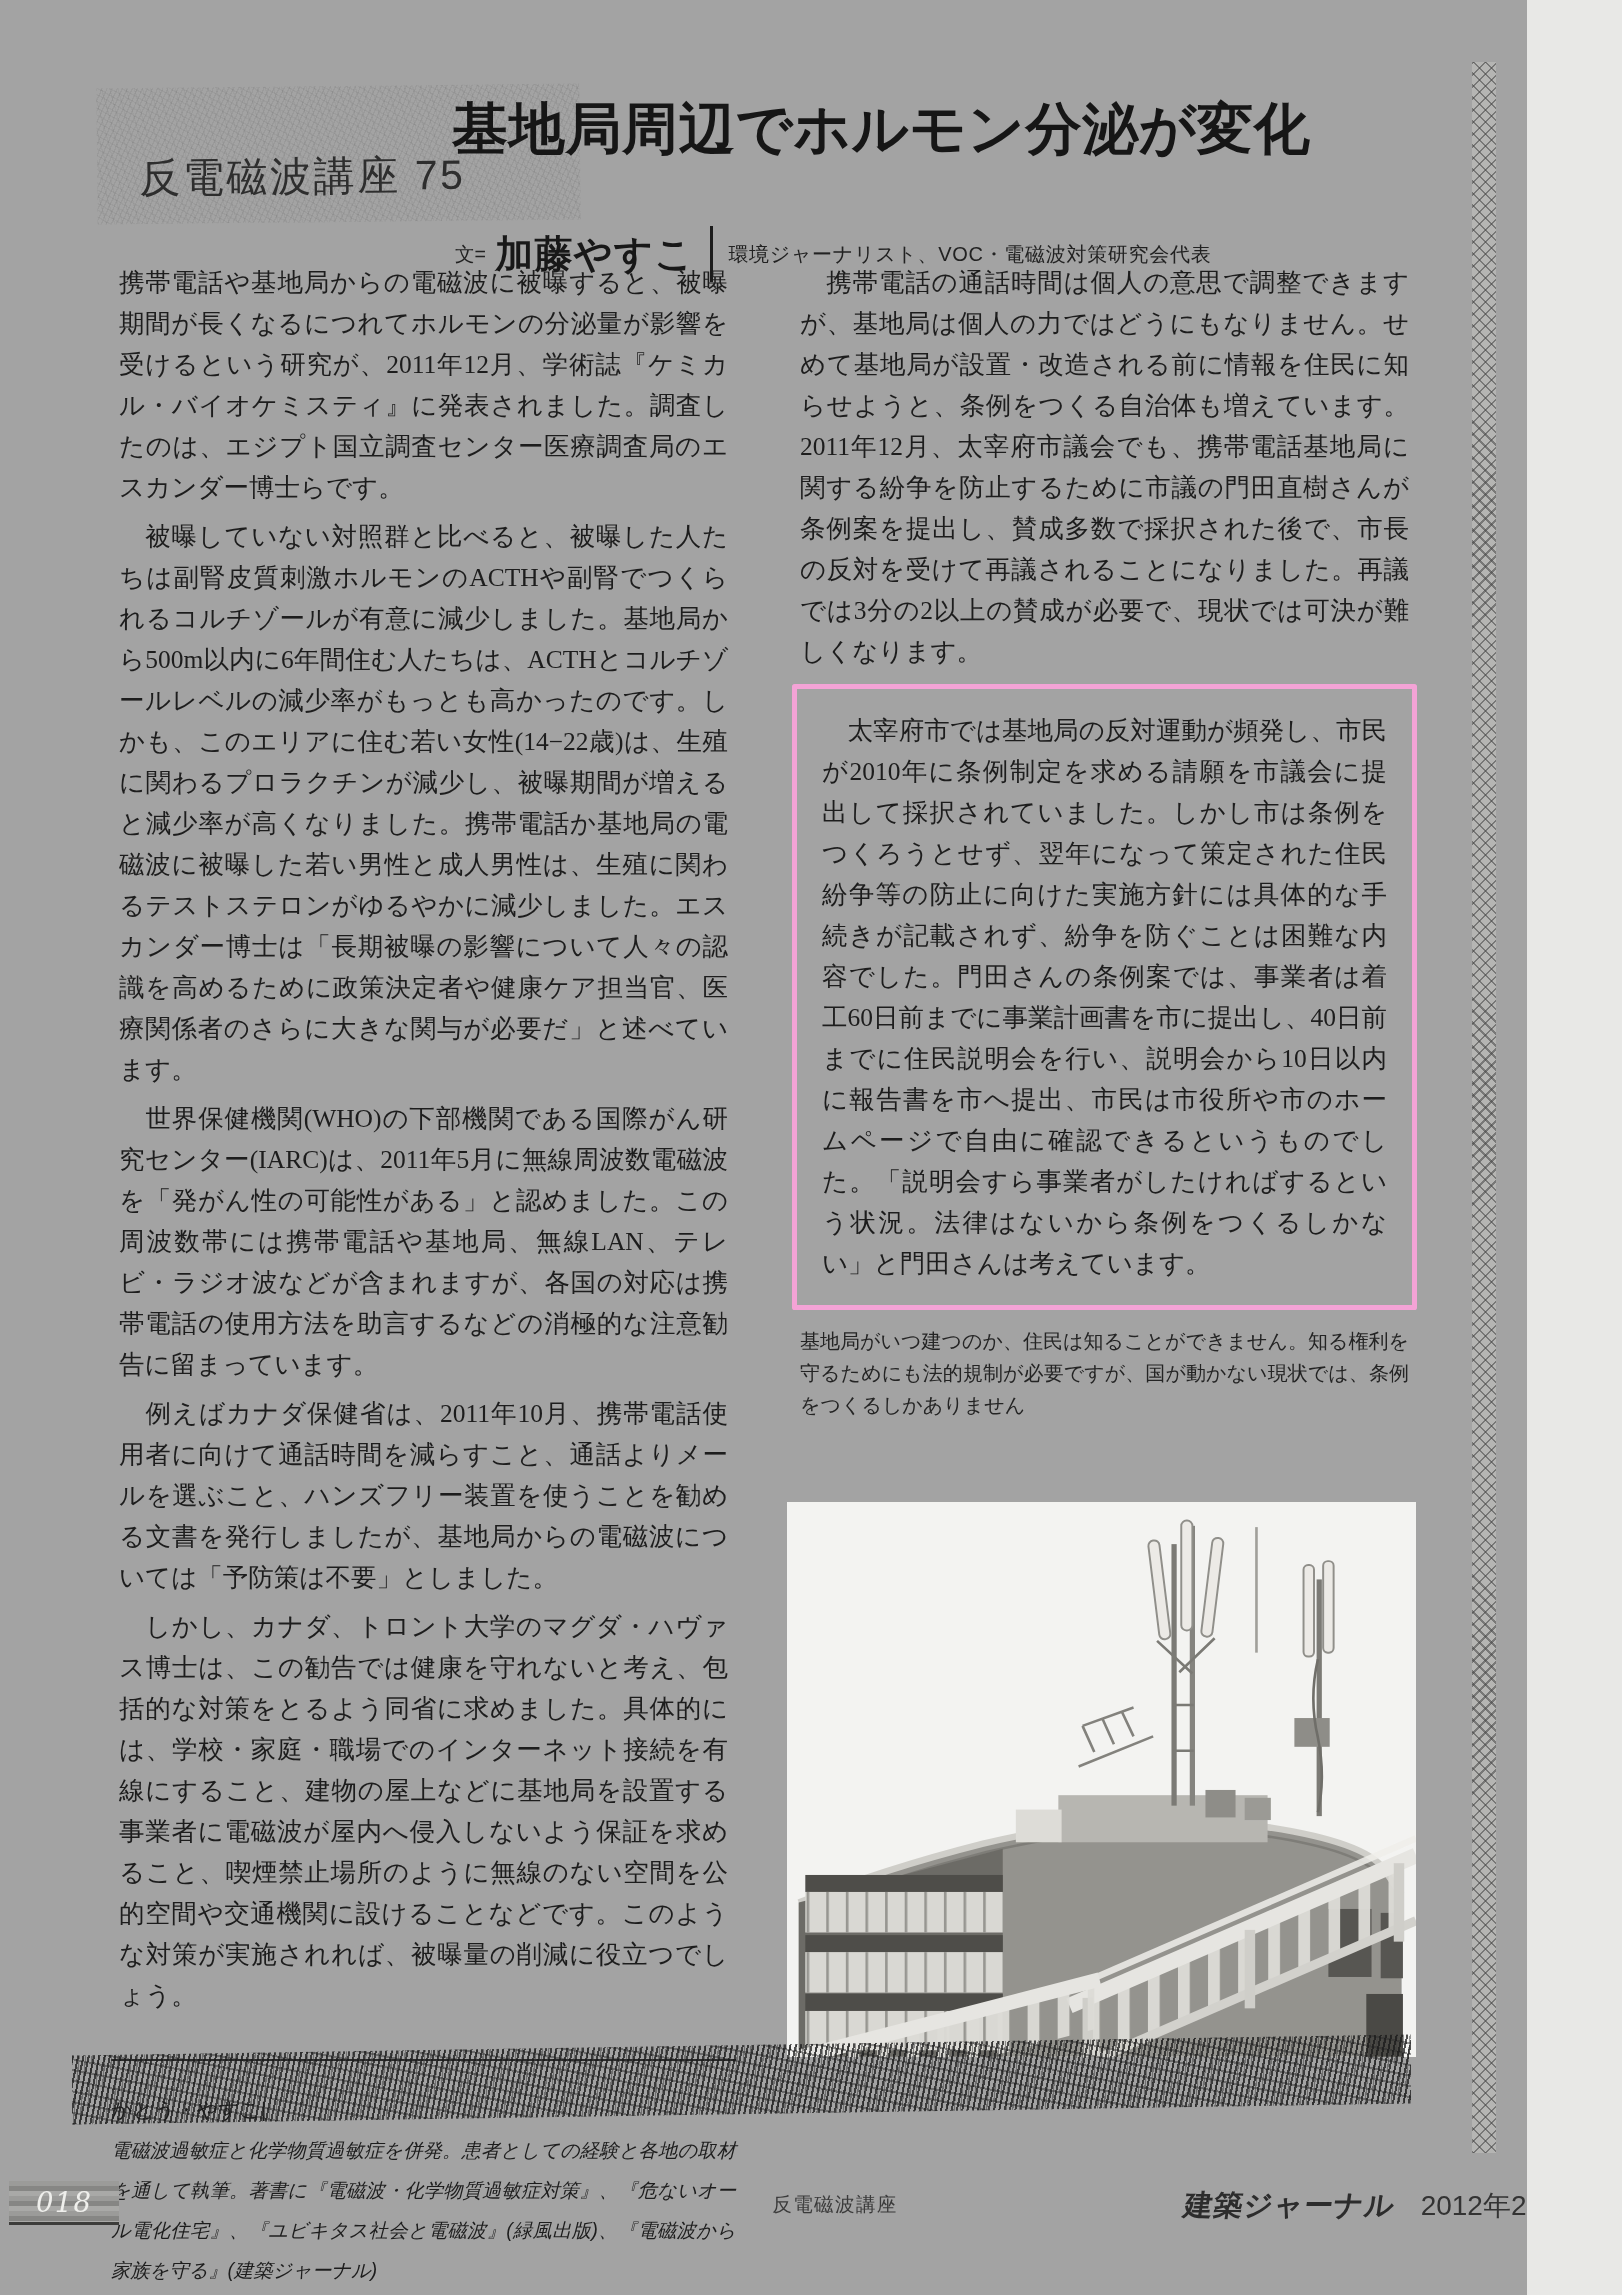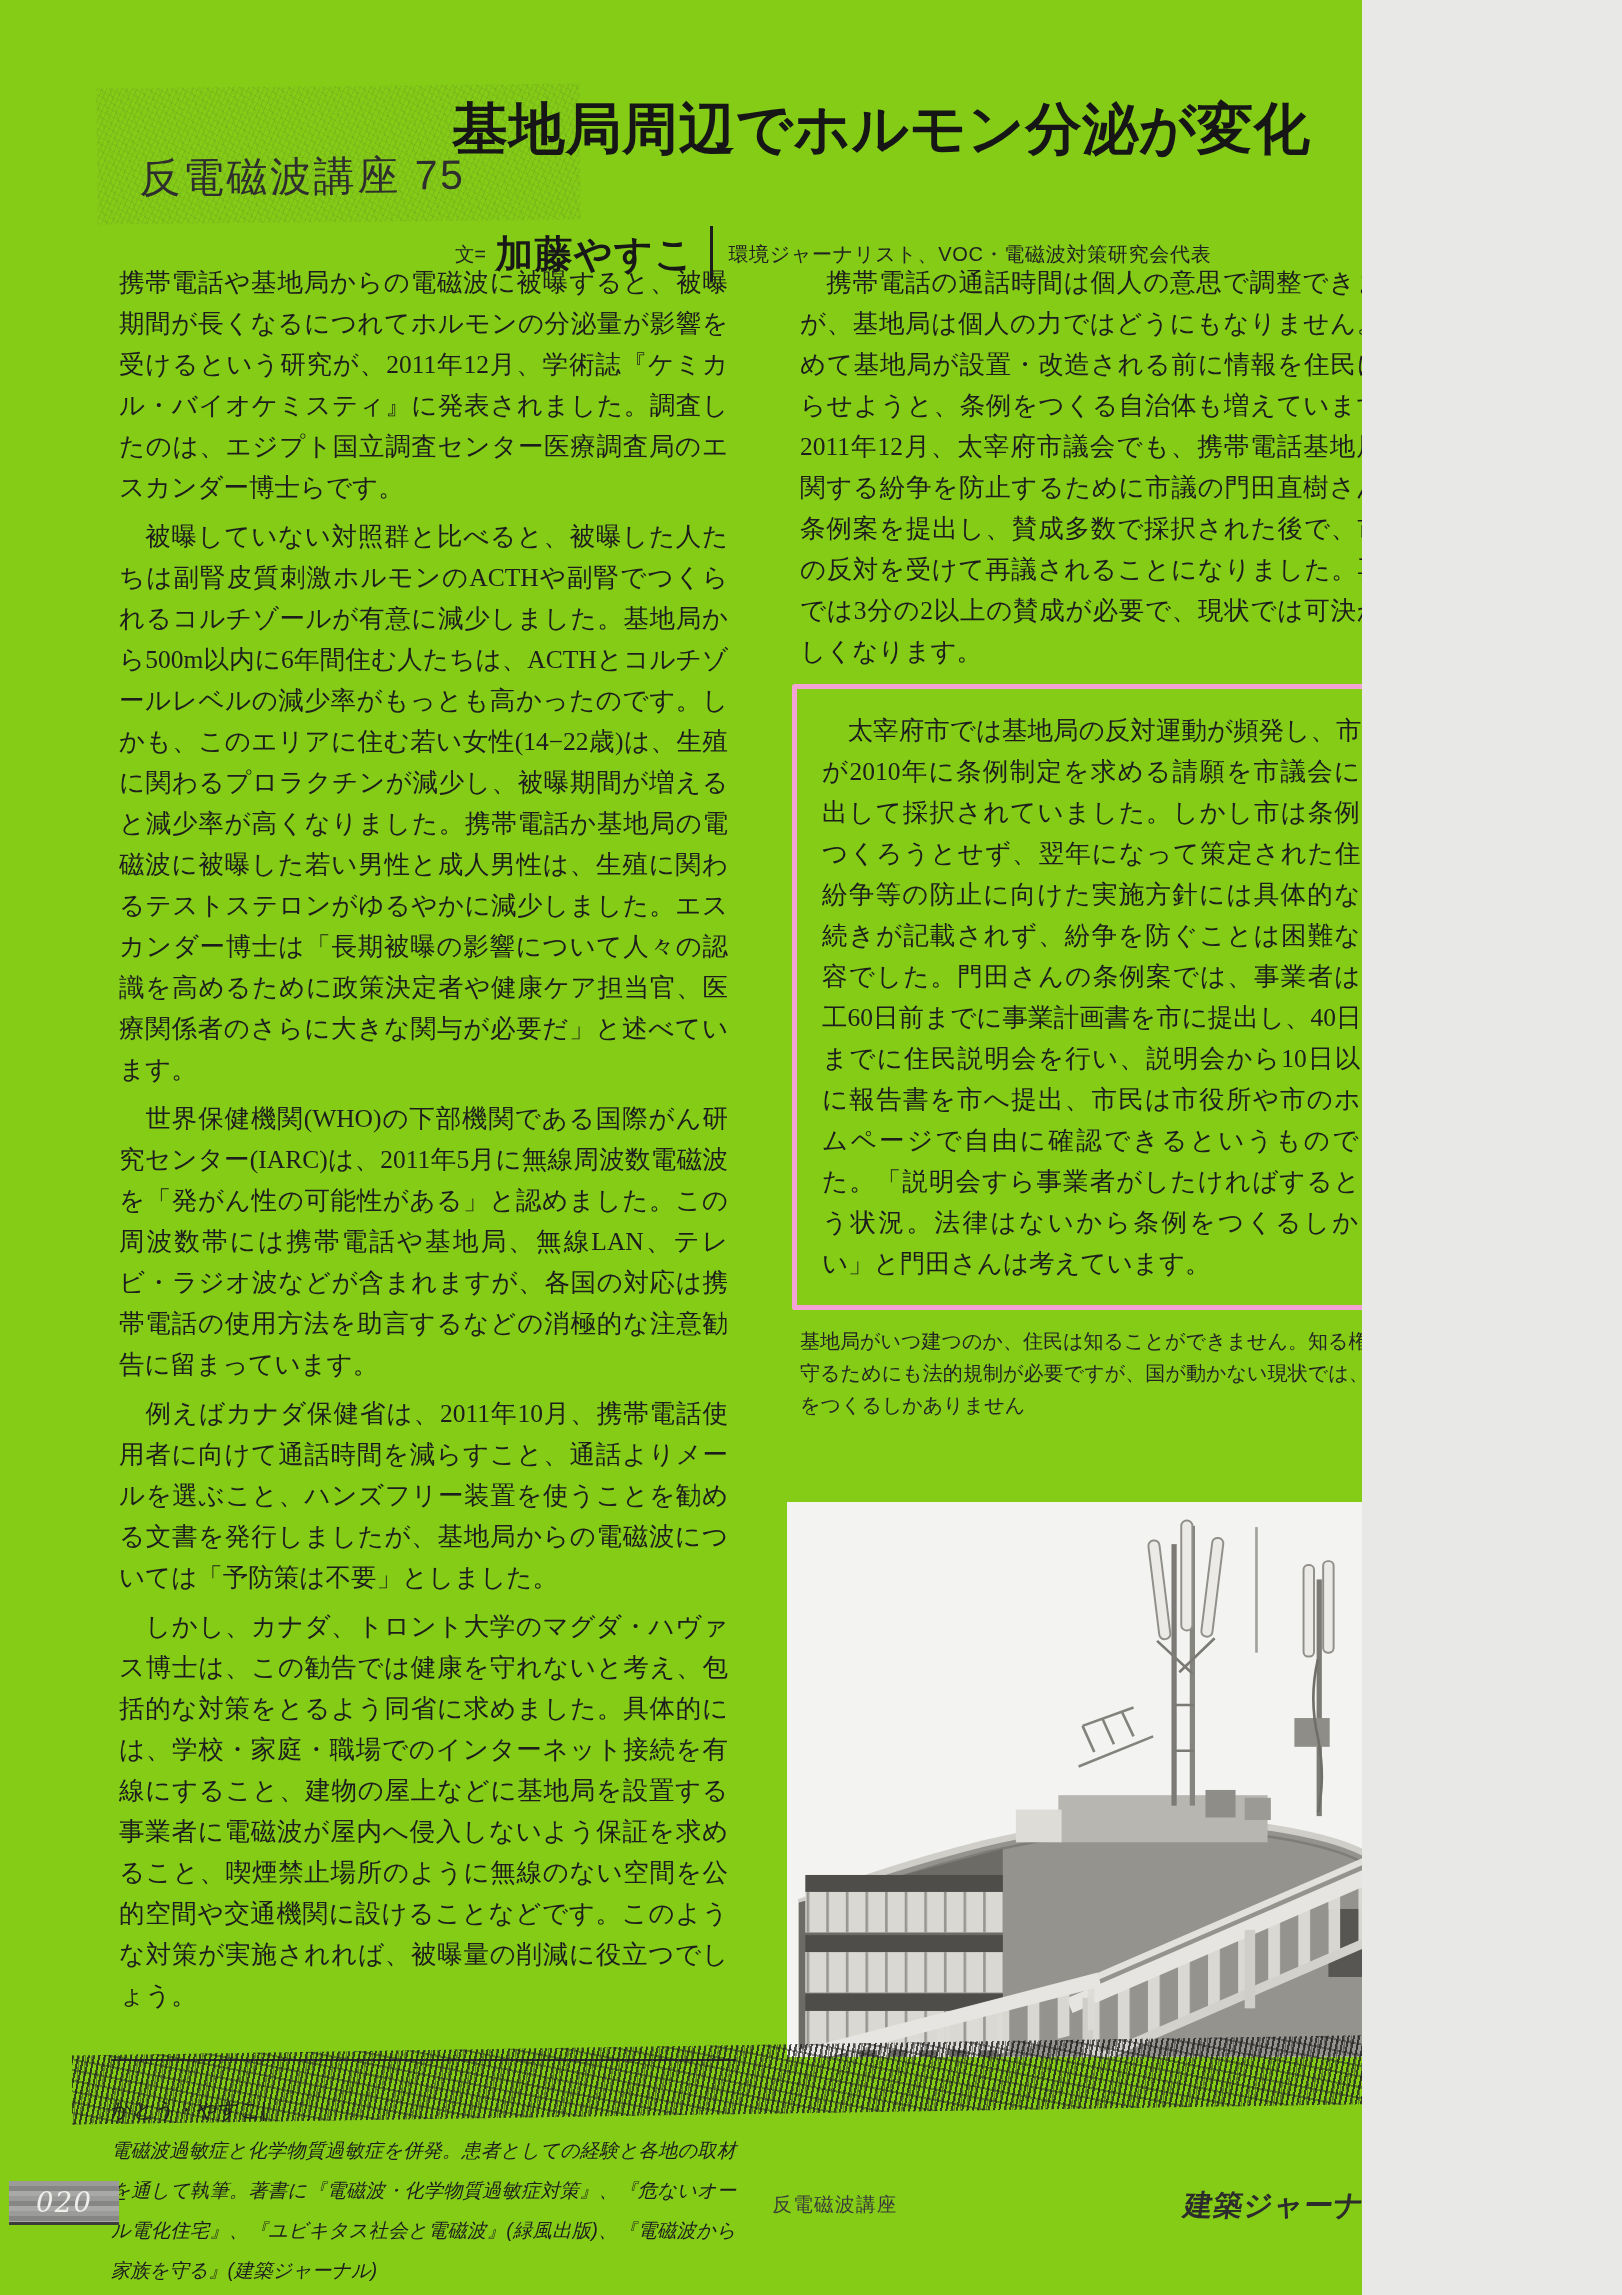--- a/index.html
+++ b/index.html
@@ -1,19 +1,19 @@
 <!DOCTYPE html>
 <html lang="ja" style="font-size:10.5px"><head>
 <meta charset="utf-8">
 <style>
   html,body{margin:0;padding:0;background:#e8e8e6;}
   .page{
     position:relative;
-    width:1362px;height:2295px;
-    background:#84cc16;
+    width:1527px;height:2295px;
+    background:#a3a3a3;
     overflow:hidden;
     font-family:"Liberation Serif","DejaVu Serif",serif;
     color:#1d1d1d;
   }
   
   .side-bar{
     position:absolute;left:1472px;top:62px;width:23.6px;height:2091px;
     background-color:#b5b5b3;
     background-image:
       repeating-linear-gradient(45deg, rgba(70,70,70,.55) 0 1.6px, transparent 1.6px 8.5px),
@@ -223,21 +223,21 @@
       <g>
         <polygon points="20,846 470,728 470,806 20,924" fill="url(#slats)" opacity=".95"></polygon>
         <line x1="14" y1="850" x2="478" y2="730" stroke="#e6e5e1" stroke-width="22"></line>
       </g>
     </svg>
   </figure>
 
   <div class="hatch-band"></div>
 
   <div class="pagenum-block">
-    <span>020</span>
+    <span>018</span>
   </div>
   <div class="footer-section">反電磁波講座</div>
   <div class="footer-right">
     <span class="journal">建築ジャーナル</span>
     <span class="issue">2012年2月号</span>
     <span class="issueno">no.1195</span>
   </div>
 
 </div>
 

